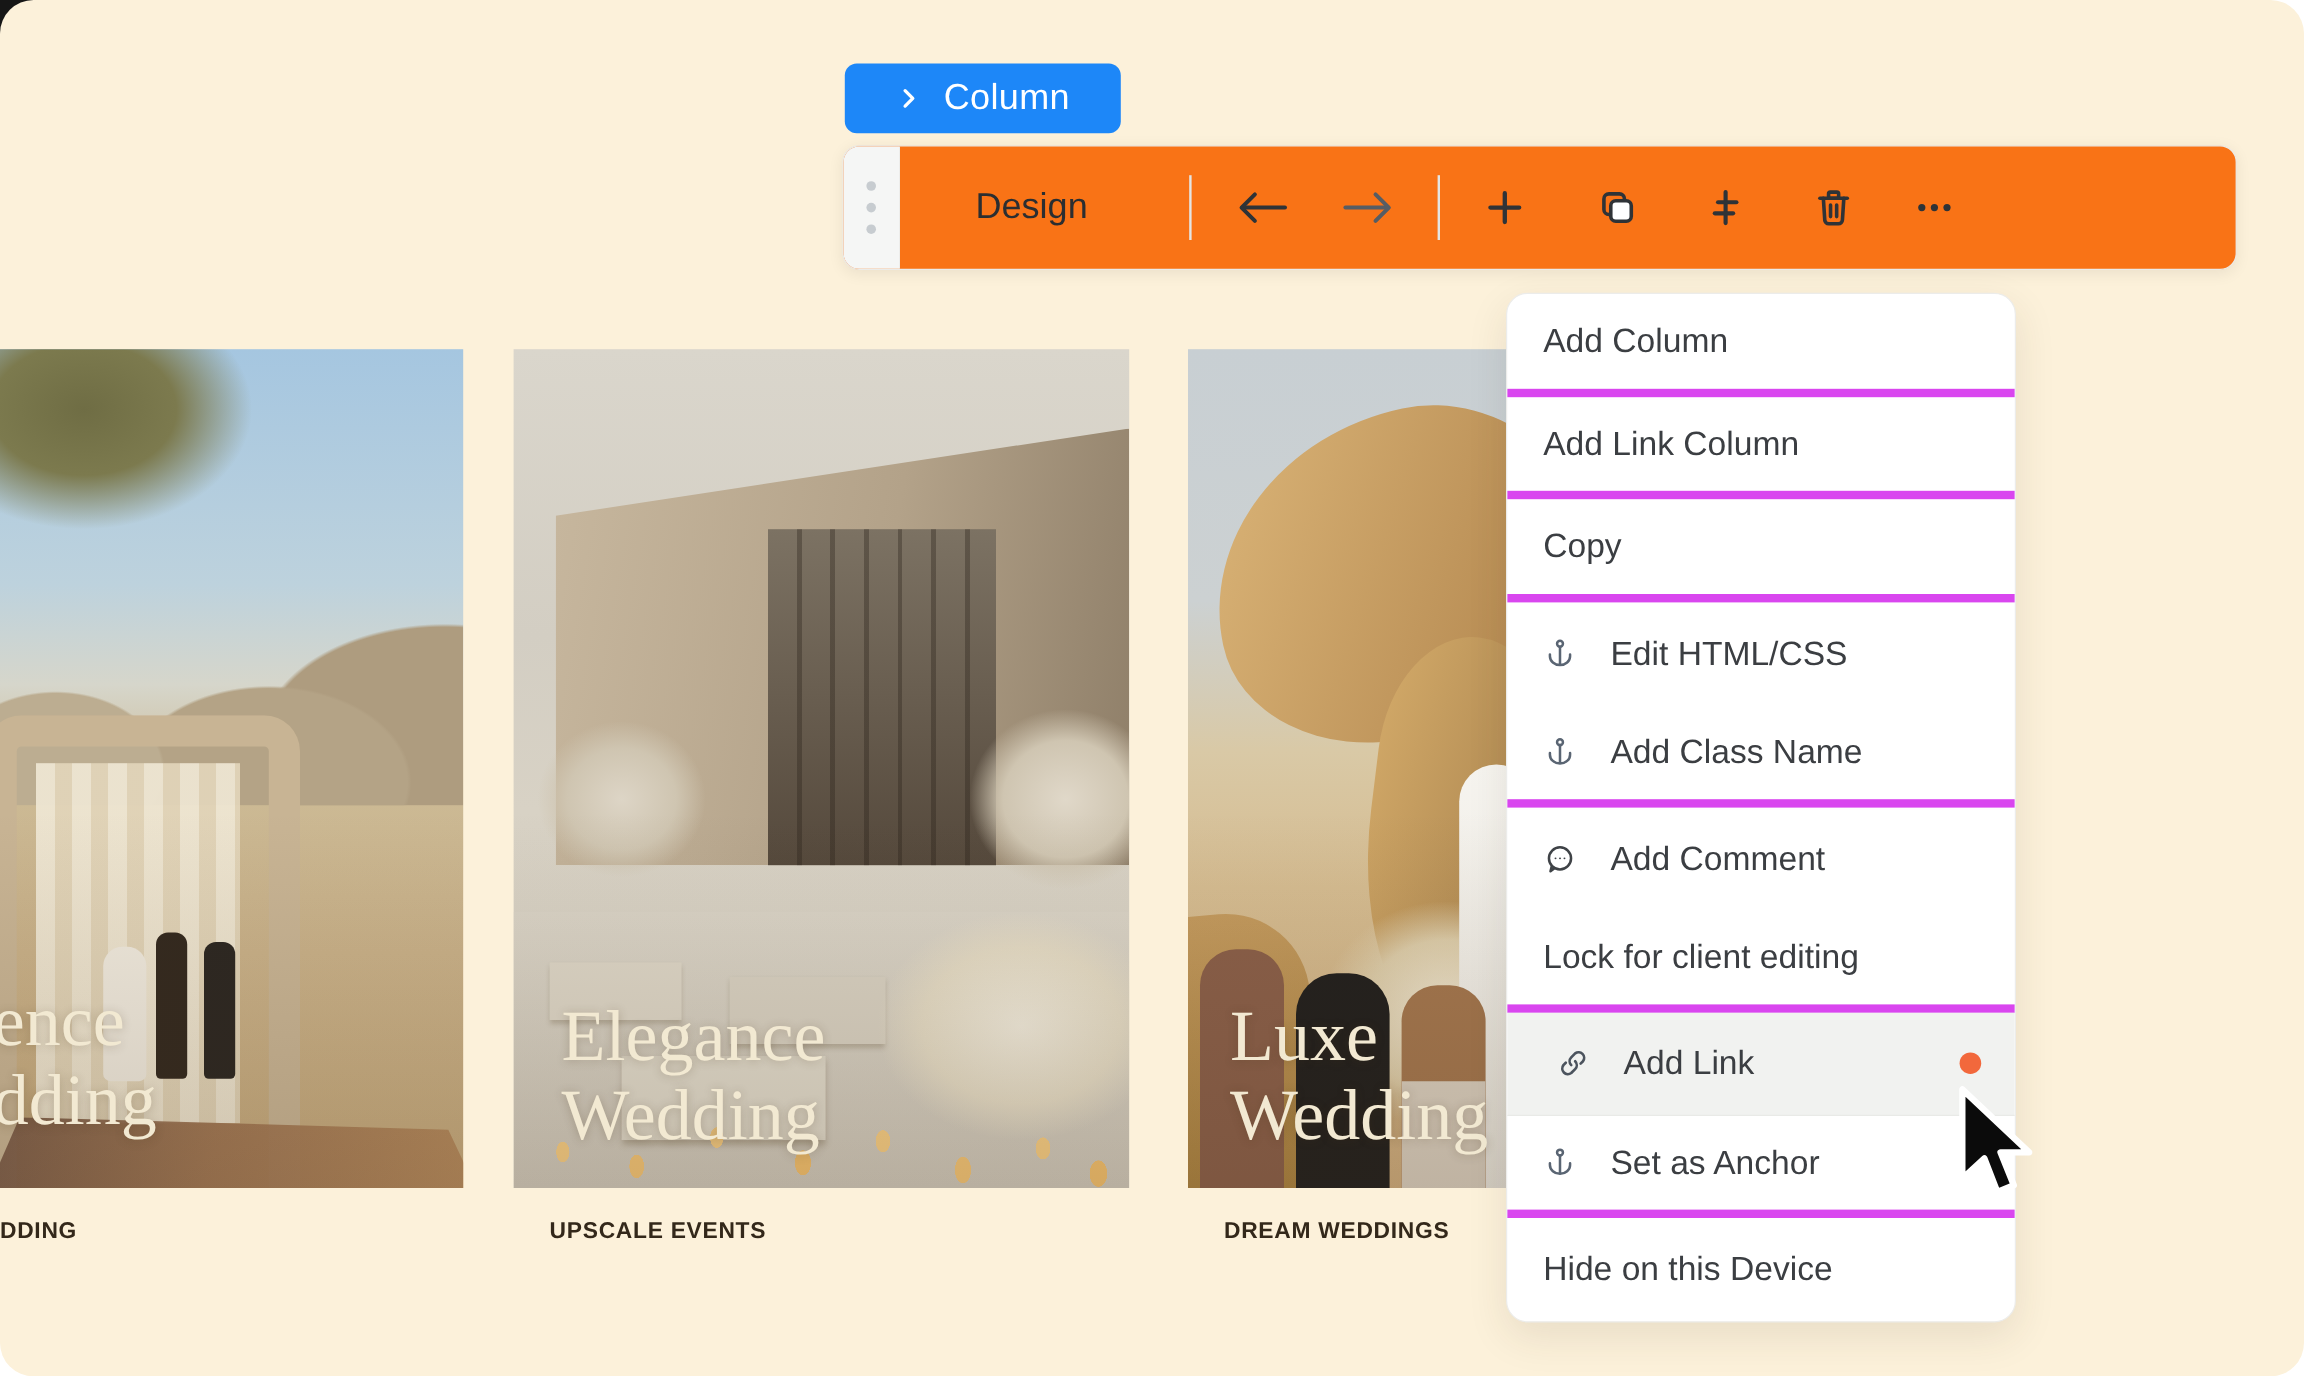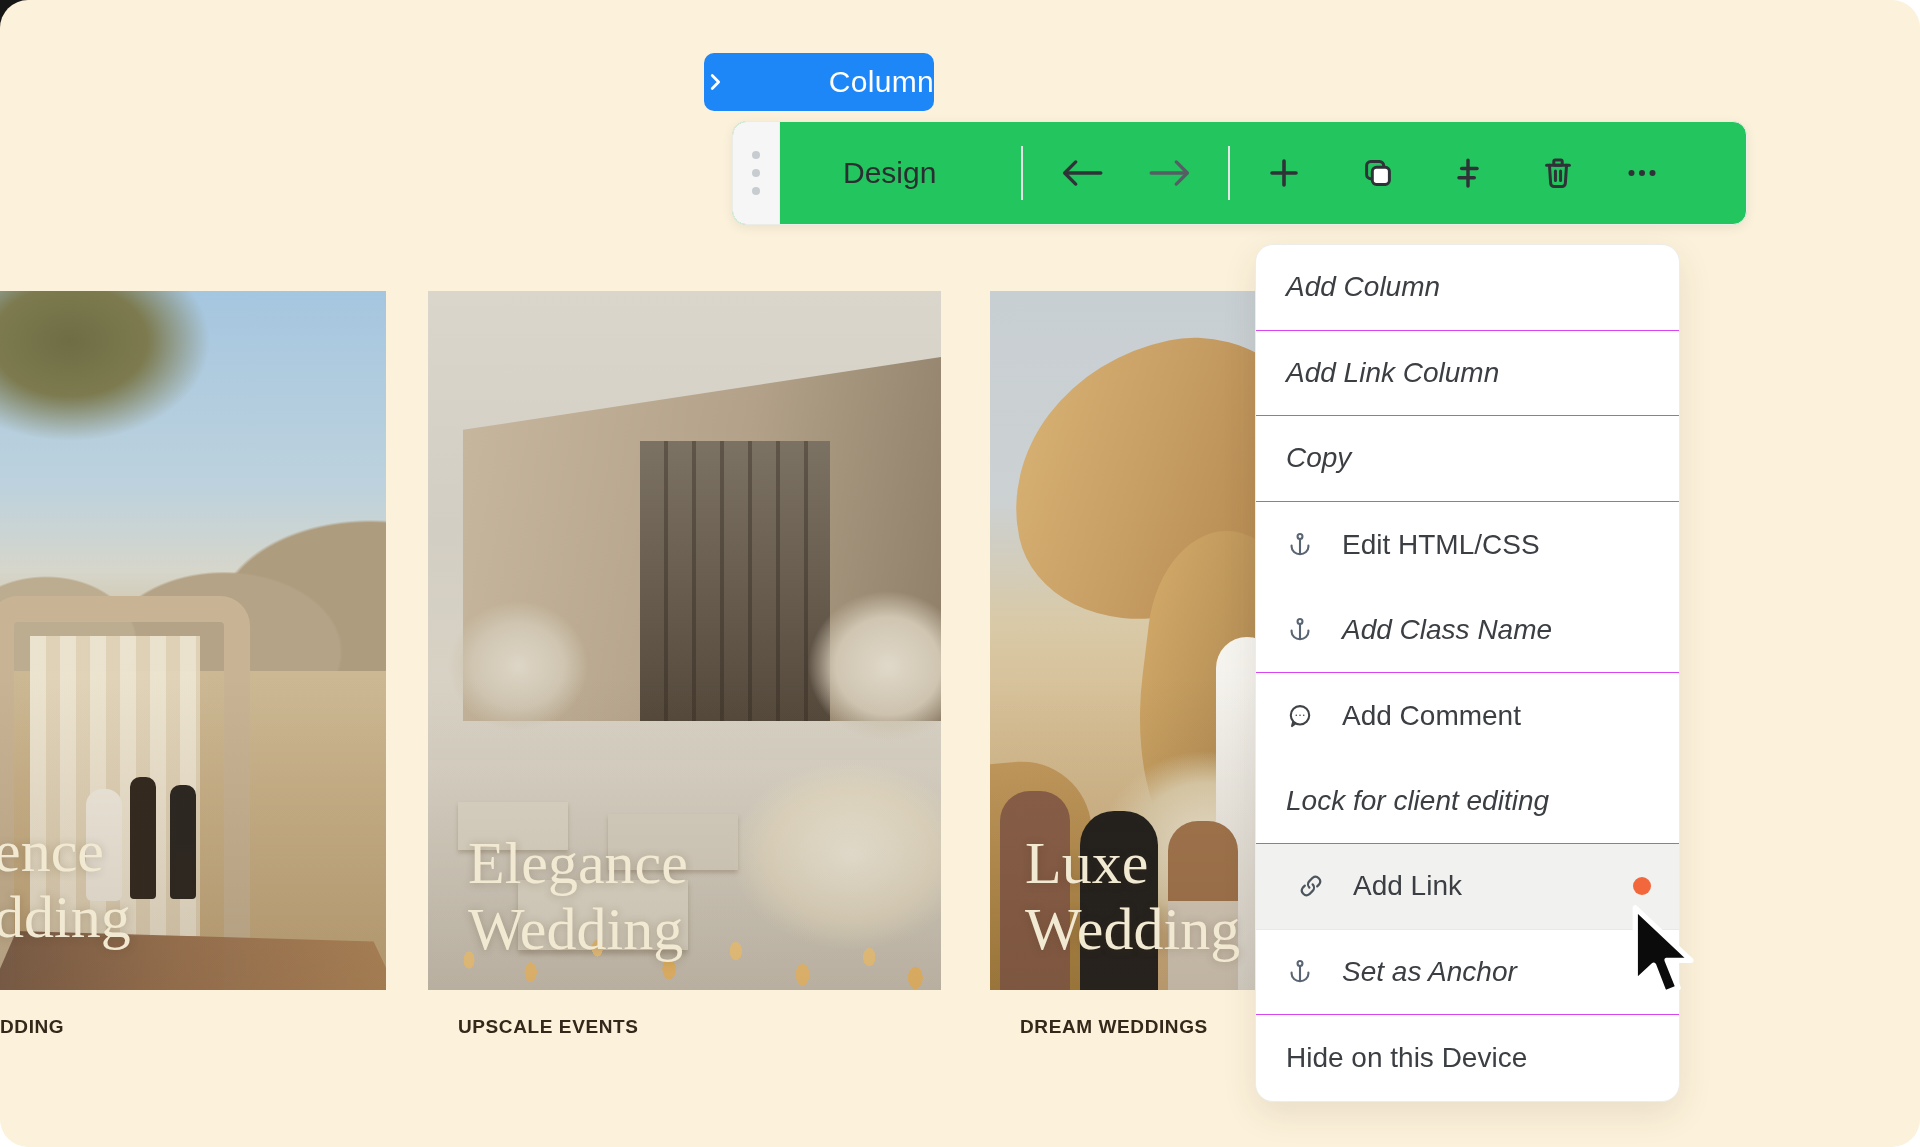--- a/index.html
+++ b/index.html
@@ -2,27 +2,27 @@
 <html><head>
 <meta charset="utf-8">
 <style>
   html,body{margin:0;padding:0;background:#ffffff;width:1920px;height:1147px;overflow:hidden;
     font-family:"Liberation Sans",sans-serif;-webkit-font-smoothing:antialiased;}
   .corner-tl{position:absolute;top:0;left:0;width:70px;height:70px;background:#161616;z-index:0;}
   .canvas{position:absolute;inset:0;background:#fcf1da;border-radius:28px;overflow:hidden;z-index:1;}
 
   
   .chip{position:absolute;left:704px;top:53px;width:230px;height:58px;background:#1d87f8;
-    border-radius:10px;display:flex;align-items:center;justify-content:space-between;gap:18px;z-index:6;cursor:pointer;}
+    border-radius:10px;display:flex;align-items:center;justify-content:center;gap:18px;z-index:6;cursor:pointer;}
   .chip svg{display:block;}
   .chip-label{color:#ffffff;font-size:30px;font-weight:500;letter-spacing:.3px;}
 
   
-  .toolbar{position:absolute;left:702px;top:121px;width:1015px;height:104px;background:#22c55e;
-    border:1px solid #ebebe8;border-radius:14px;box-shadow:0 3px 12px rgba(0,0,0,.07);z-index:5;box-sizing:border-box;margin-left:30px;}
+  .toolbar{position:absolute;left:702px;top:121px;width:1162px;height:104px;background:#f97316;
+    border:1px solid #ebebe8;border-radius:14px;box-shadow:0 3px 12px rgba(0,0,0,.07);z-index:5;box-sizing:border-box;}
   .tb-handle{position:absolute;left:0;top:0;bottom:0;width:46px;background:#f5f6f5;
     border-right:1px solid #ededeb;border-radius:13px 0 0 13px;display:flex;flex-direction:column;
     align-items:center;justify-content:center;gap:10px;cursor:grab;}
   .tb-handle i{width:8px;height:8px;border-radius:50%;background:#c7ccd0;}
   .tb-design{position:absolute;left:110px;top:0;height:102px;line-height:102px;font-size:30px;
     font-weight:500;color:#2b2e31;cursor:pointer;}
   .tb-sep{position:absolute;top:24px;width:2px;height:54px;background:#e4e5e4;}
   .tb-btn{position:absolute;top:28px;width:46px;height:46px;display:flex;align-items:center;
     justify-content:center;cursor:pointer;border-radius:8px;}
   .tb-btn svg{display:block;}
@@ -91,21 +91,21 @@
 
   .caption{position:absolute;top:1016px;font-size:19px;font-weight:600;letter-spacing:.6px;color:#33281a;z-index:2;cursor:pointer;}
   .cap1{left:0;}
   .cap2{left:458px;}
   .cap3{left:1020px;}
 
   
   .menu{position:absolute;left:1255px;top:244px;width:425px;background:#ffffff;border:1px solid #ececea;
     border-radius:18px;box-shadow:0 12px 34px rgba(60,50,30,.10);overflow:hidden;z-index:7;box-sizing:border-box;}
   .mi{height:85.6px;display:flex;align-items:center;padding:0 0 0 30px;box-sizing:border-box;cursor:pointer;position:relative;}
-  .mi.div-after{border-bottom:1px solid #d946ef;font-style:italic;}
+  .mi.div-after{border-bottom:7px solid #d946ef;}
   .mi-label{font-size:28px;color:#3b3e42;}
   .mi-icon{width:28px;height:28px;margin-right:28px;display:flex;align-items:center;justify-content:center;}
   .mi-icon svg{display:block;}
   .mi.highlight{background:#f1f2f0;border-bottom:1px solid #e9eae7;padding-left:41px;}
   .dot{width:18px;height:18px;border-radius:50%;background:#f2683c;margin-left:auto;margin-right:28px;}
 
   
   .cursor{position:absolute;left:1628px;top:903px;z-index:9;pointer-events:none;}
 </style>
 </head>

